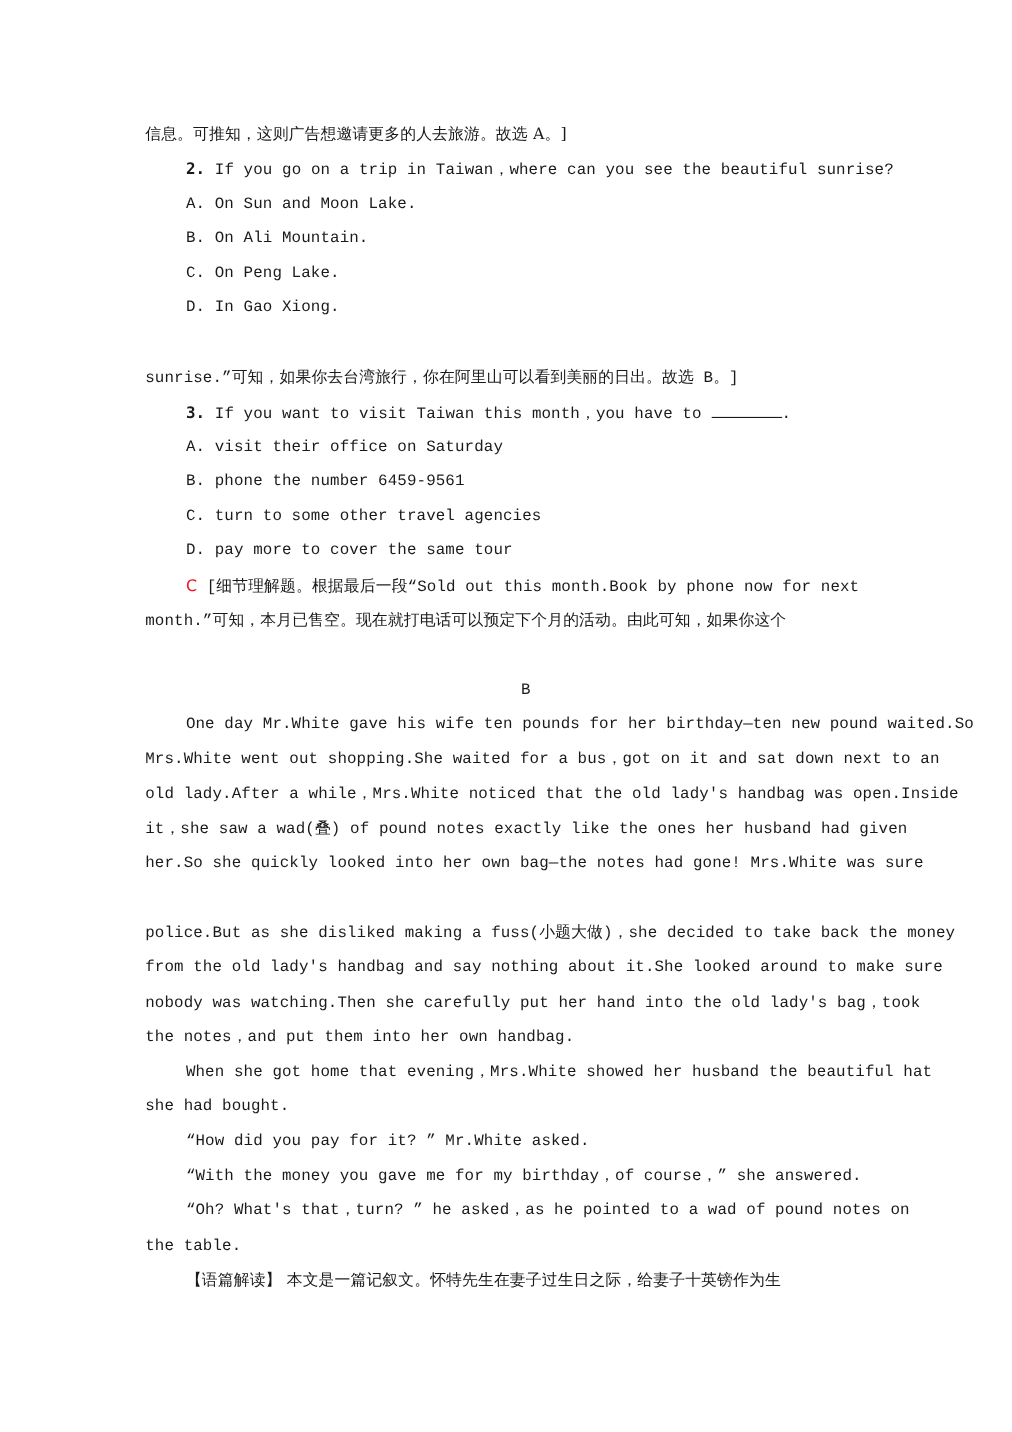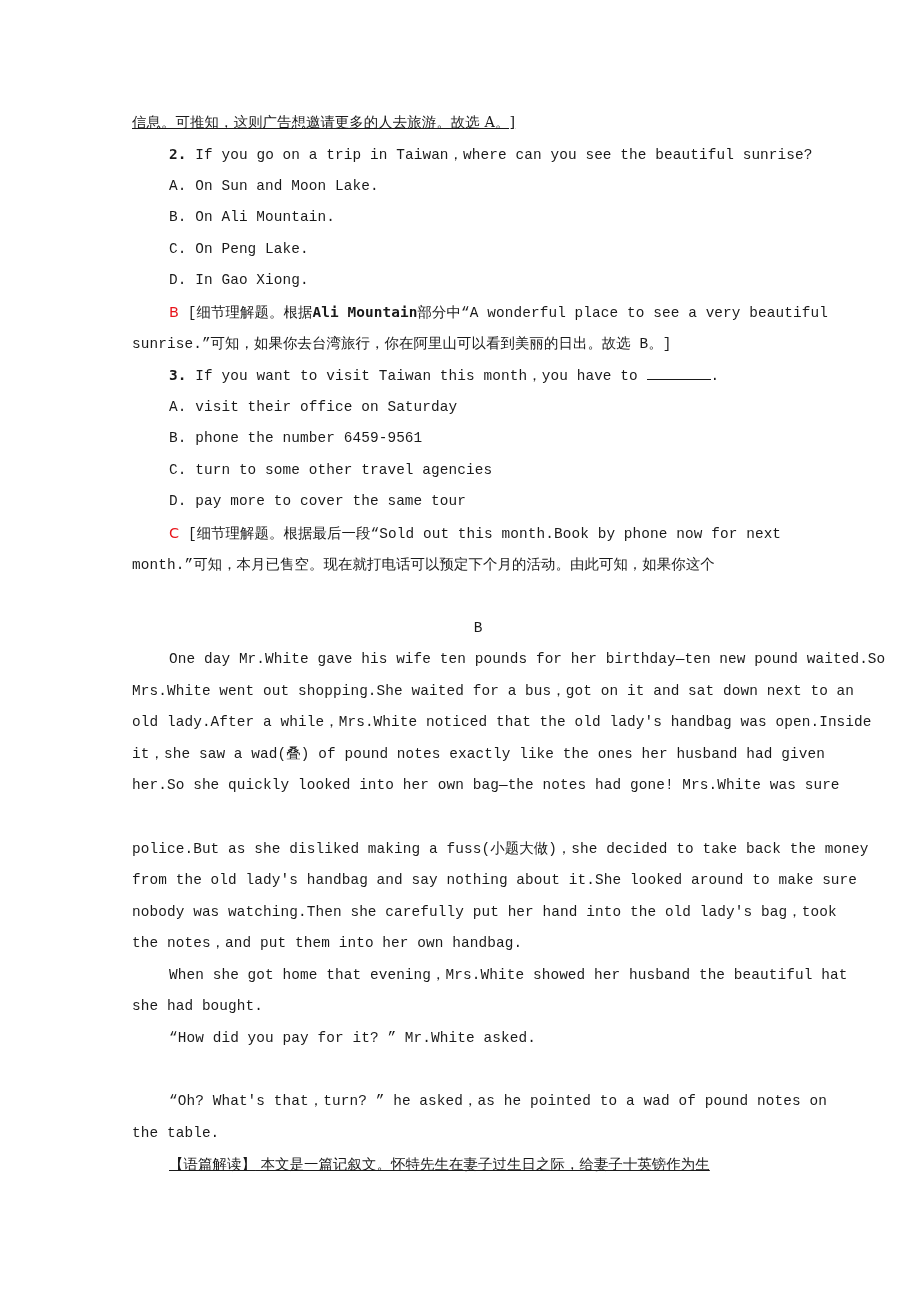--- a/index.html
+++ b/index.html
@@ -7,41 +7,40 @@
       width: 920px; height: 1302px; position: relative; overflow: hidden;
       font-family: "DejaVu Serif", "Liberation Serif", serif;
       color: #1a1a1a;
     }
     .page { position: absolute; left: 0; top: 0; width: 920px; height: 1302px; }
     .line {
       position: absolute; left: 132px; white-space: nowrap;
       font-size: 14.4px; line-height: 20px; letter-spacing: 0.1px;
       font-family: "Liberation Mono", "DejaVu Sans Mono", monospace;
     }
-    .cjk { font-family: "DejaVu Serif", serif; text-decoration: underline; }
+    .cjk { font-family: "DejaVu Serif", serif; }
     .ind { left: 169px; }
     .opt { left: 169px; }
     .bold { font-weight: bold; font-family: "DejaVu Sans Mono", monospace; }
     .red { color: #e8151b; font-family: "DejaVu Sans", sans-serif; font-weight: normal; }
     .blank { display: inline-block; width: 64px; border-bottom: 1px solid #1a1a1a; height: 14px; vertical-align: baseline; }
     .center { left: 0; width: 956px; text-align: center; }
   </style>
 </head>
 <body>
 
 <div class="page">
 
   <div class="line cjk" style="top:112px">信息。可推知，这则广告想邀请更多的人去旅游。故选 A。]</div>
 
   <div class="line ind" style="top:144px"><span class="bold">2.</span><span> If you go on a trip in Taiwan，where can you see the beautiful sunrise?</span></div>
   <div class="line opt" style="top:176px">A. On Sun and Moon Lake.</div>
   <div class="line opt" style="top:207px">B. On Ali Mountain.</div>
   <div class="line opt" style="top:239px">C. On Peng Lake.</div>
   <div class="line opt" style="top:270px">D. In Gao Xiong.</div>
-  <div class="line ind" style="top:302px"><span class="red">B</span><span>  [细节理解题。根据</span><span class="bold">Ali Mountain</span><span>部分中“A wonderful place to see a very beautiful</span></div>
   <div class="line" style="top:334px">sunrise.”可知，如果你去台湾旅行，你在阿里山可以看到美丽的日出。故选 B。]</div>
 
   <div class="line ind" style="top:365px"><span class="bold">3.</span><span> If you want to visit Taiwan this month，you have to </span><span class="blank"></span><span>.</span></div>
   <div class="line opt" style="top:397px">A. visit their office on Saturday</div>
   <div class="line opt" style="top:428px">B. phone the number 6459-9561</div>
   <div class="line opt" style="top:460px">C. turn to some other travel agencies</div>
   <div class="line opt" style="top:491px">D. pay more to cover the same tour</div>
   <div class="line ind" style="top:523px"><span class="red">C</span><span>  [细节理解题。根据最后一段“Sold out this month.Book by phone now for next</span></div>
   <div class="line" style="top:555px">month.”可知，本月已售空。现在就打电话可以预定下个月的活动。由此可知，如果你这个</div>
 
@@ -52,17 +51,18 @@
   <div class="line" style="top:712px">old lady.After a while，Mrs.White noticed that the old lady's handbag was open.Inside</div>
   <div class="line" style="top:744px">it，she saw a wad(叠) of pound notes exactly like the ones her husband had given</div>
   <div class="line" style="top:775px">her.So she quickly looked into her own bag—the notes had gone! Mrs.White was sure</div>
   <div class="line" style="top:839px">police.But as she disliked making a fuss(小题大做)，she decided to take back the money</div>
   <div class="line" style="top:870px">from the old lady's handbag and say nothing about it.She looked around to make sure</div>
   <div class="line" style="top:902px">nobody was watching.Then she carefully put her hand into the old lady's bag，took</div>
   <div class="line" style="top:933px">the notes，and put them into her own handbag.</div>
   <div class="line ind" style="top:965px">When she got home that evening，Mrs.White showed her husband the beautiful hat</div>
   <div class="line" style="top:996px">she had bought.</div>
   <div class="line ind" style="top:1028px">“How did you pay for it? ” Mr.White asked.</div>
+  <div class="line ind" style="top:1060px">“With the money you gave me for my birthday，of course，”  she answered.</div>
   <div class="line ind" style="top:1091px">“Oh? What's that，turn? ” he asked，as he pointed to a wad of pound notes on</div>
   <div class="line" style="top:1123px">the table.</div>
 
   <div class="line ind cjk" style="top:1154px"><span>【语篇解读】</span><span>  本文是一篇记叙文。怀特先生在妻子过生日之际，给妻子十英镑作为生</span></div>
 </div>
 
 </body></html>

